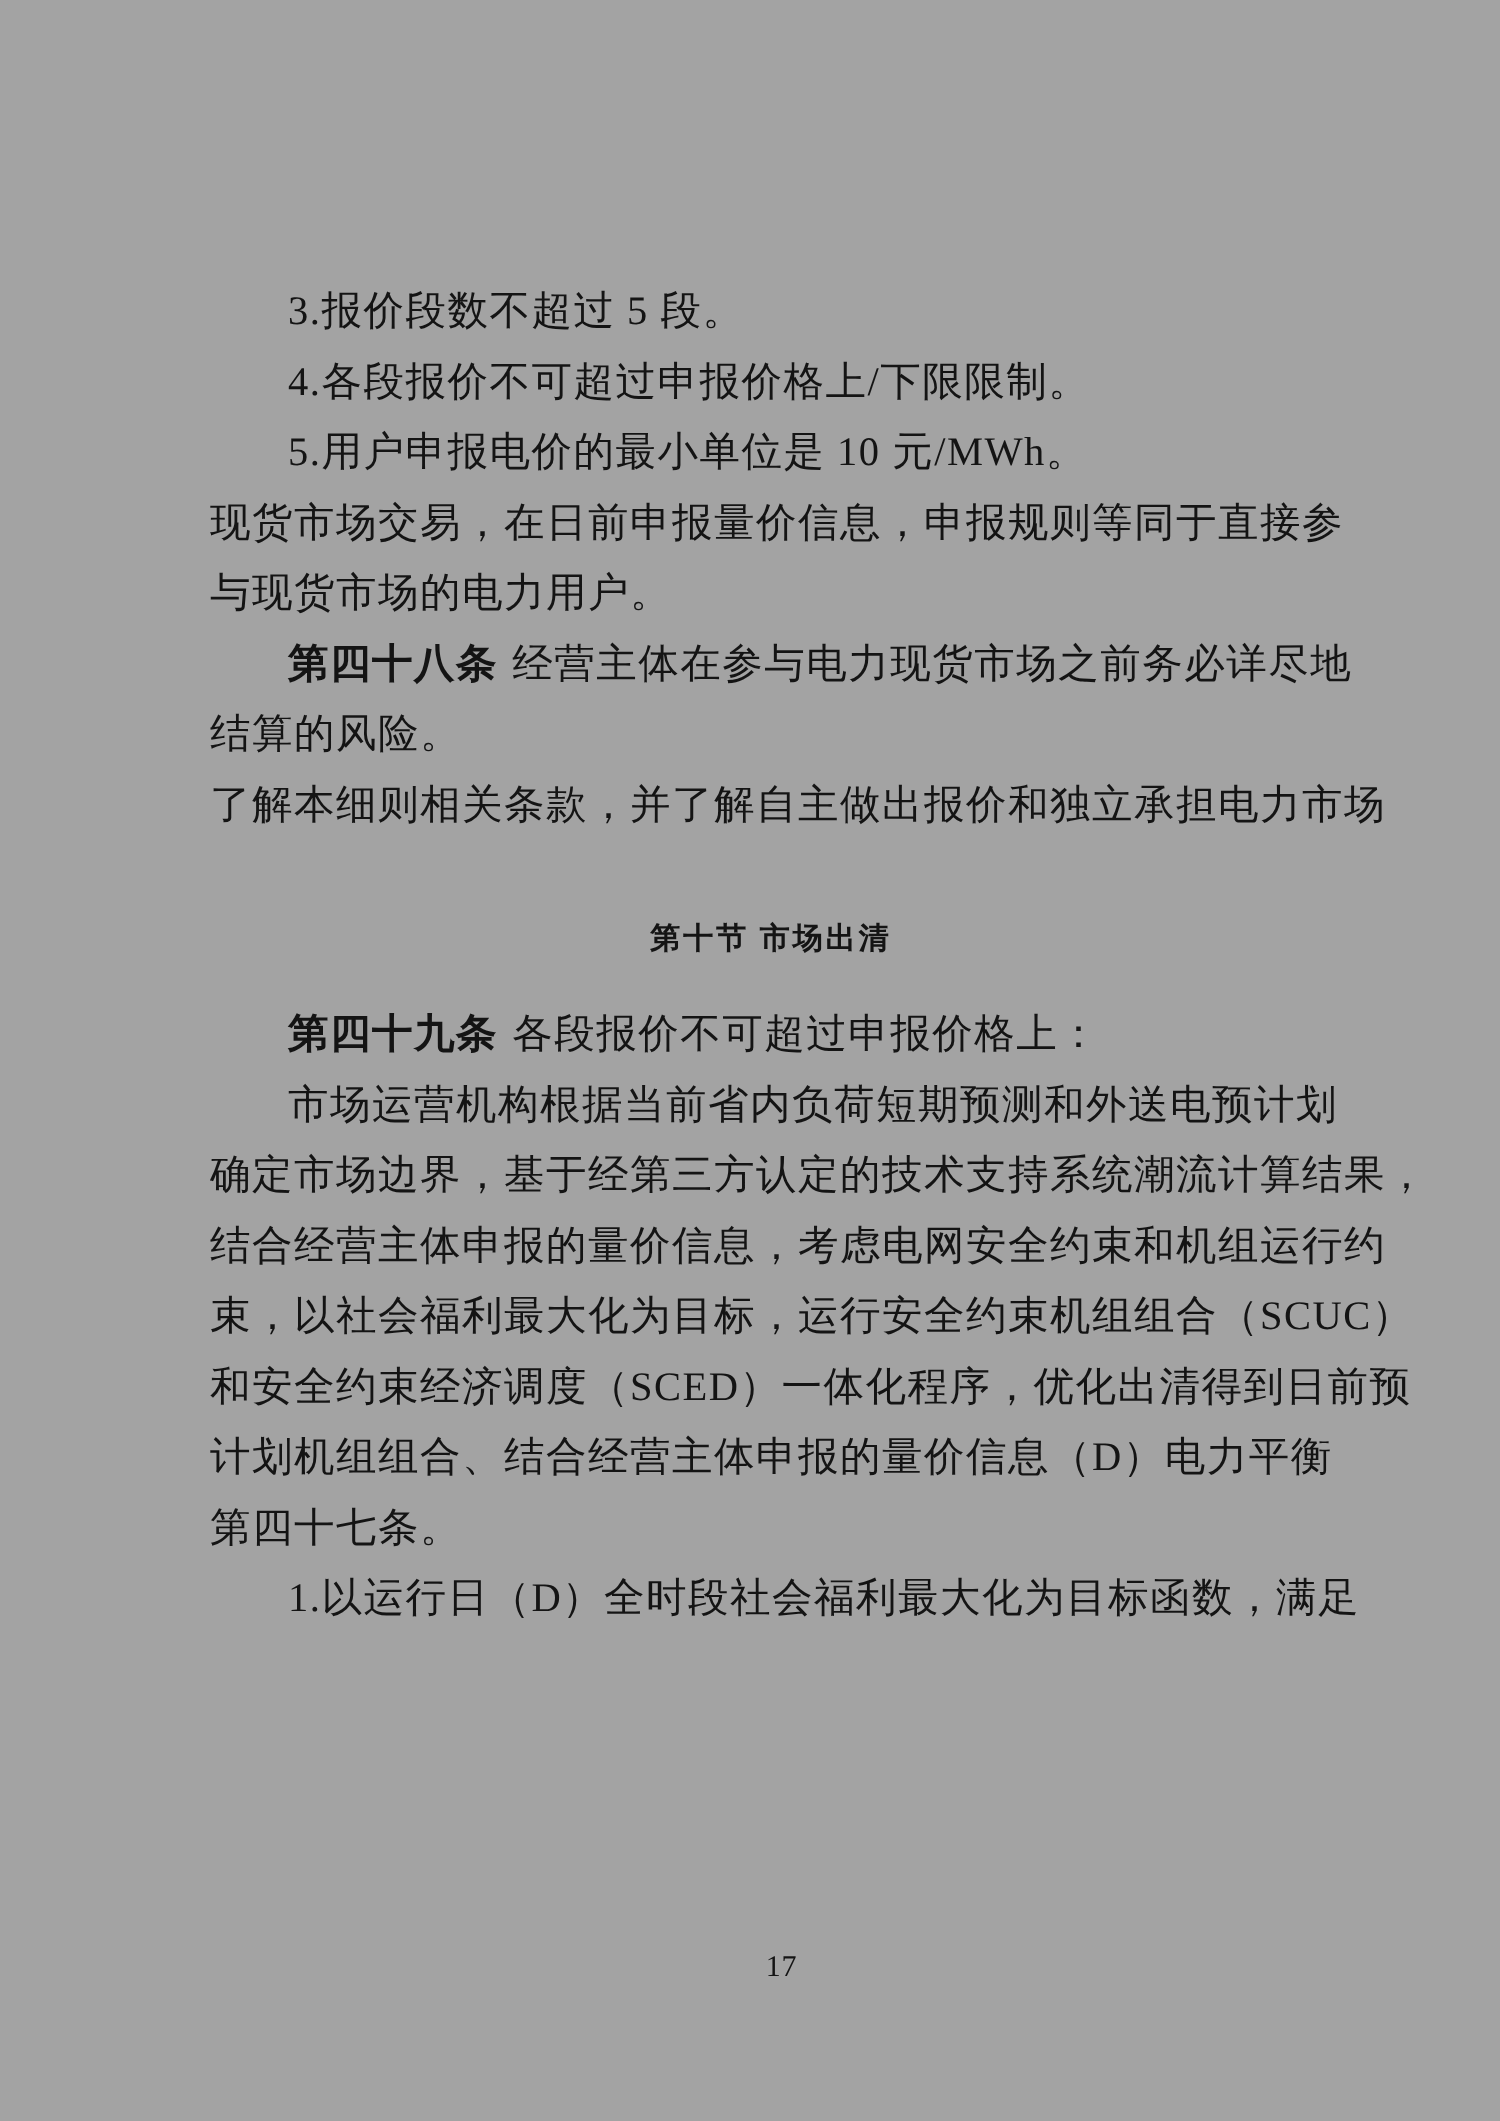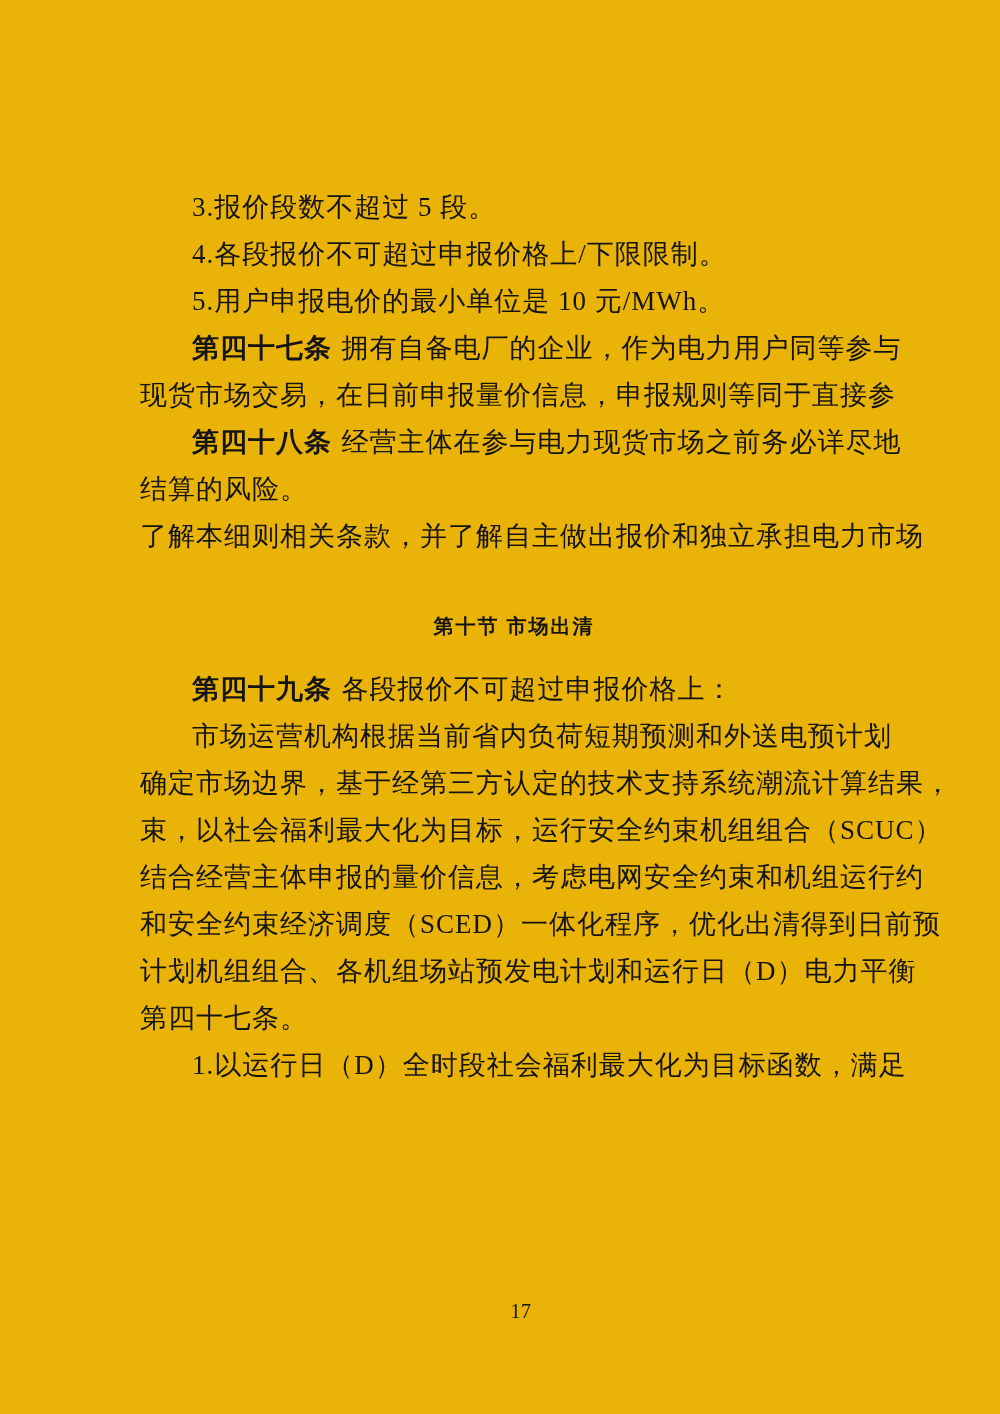--- a/index.html
+++ b/index.html
@@ -8,21 +8,21 @@
     width: 1000px;
     height: 1414px;
     position: relative;
     font-family: "Liberation Serif", "DejaVu Serif", serif;
     color: #141414;
     overflow: hidden;
   }
   .page {
     position: absolute;
     inset: 0;
-    background: #eab308;
+    background: #a3a3a3;
     text-decoration: underline;
   }
   .content {
     position: absolute;
     left: 140px;
     top: 184px;
     width: 748px;
   }
   .line {
     font-size: 27px;
@@ -62,34 +62,34 @@
 </style>
 </head>
 <body>
 
 <div class="page">
   <div class="content">
 
     <p class="line ind"><span>3.报价段数不超过 5 段。</span></p>
     <p class="line ind"><span>4.各段报价不可超过申报价格上/下限限制。</span></p>
     <p class="line ind"><span>5.用户申报电价的最小单位是 10 元/MWh。</span></p>
-    <p class="line ind"><span class="lead">第四十七条</span><span>拥有自备电厂的企业，作为电力用户同等参与</span></p>
     <p class="line"><span>现货市场交易，在日前申报量价信息，申报规则等同于直接参</span></p>
+    <p class="line"><span>与现货市场的电力用户。</span></p>
     <p class="line ind"><span class="lead">第四十八条</span><span>经营主体在参与电力现货市场之前务必详尽地</span></p>
     <p class="line"><span>结算的风险。</span></p>
     <p class="line"><span>了解本细则相关条款，并了解自主做出报价和独立承担电力市场</span></p>
 
     <h2 class="heading">第十节 市场出清</h2>
 
     <p class="line ind"><span class="lead">第四十九条</span><span>各段报价不可超过申报价格上：</span></p>
     <p class="line ind"><span>市场运营机构根据当前省内负荷短期预测和外送电预计划</span></p>
     <p class="line"><span>确定市场边界，基于经第三方认定的技术支持系统潮流计算结果，</span></p>
+    <p class="line"><span>结合经营主体申报的量价信息，考虑电网安全约束和机组运行约</span></p>
     <p class="line"><span>束，以社会福利最大化为目标，运行安全约束机组组合（SCUC）</span></p>
-    <p class="line"><span>结合经营主体申报的量价信息，考虑电网安全约束和机组运行约</span></p>
     <p class="line"><span>和安全约束经济调度（SCED）一体化程序，优化出清得到日前预</span></p>
-    <p class="line"><span>计划机组组合、各机组场站预发电计划和运行日（D）电力平衡</span></p>
+    <p class="line"><span>计划机组组合、结合经营主体申报的量价信息（D）电力平衡</span></p>
     <p class="line"><span>第四十七条。</span></p>
     <p class="line ind"><span>1.以运行日（D）全时段社会福利最大化为目标函数，满足</span></p>
 
   </div>
 
   <div class="page-number">17</div>
 </div>
 
 </body></html>

